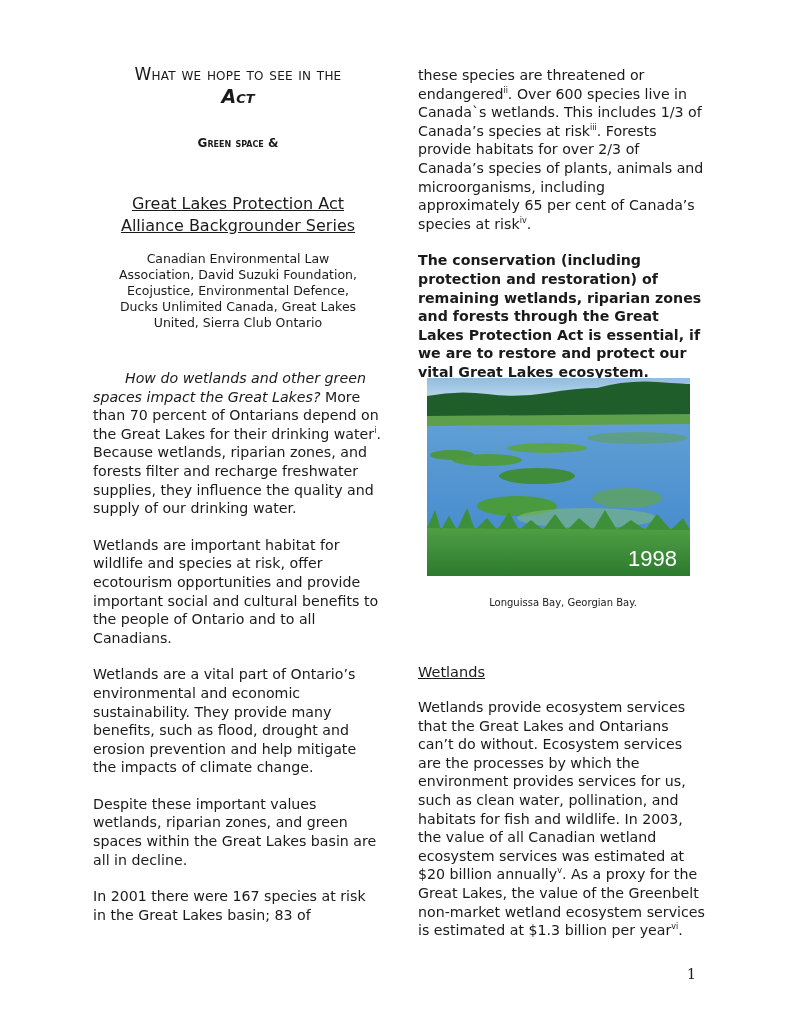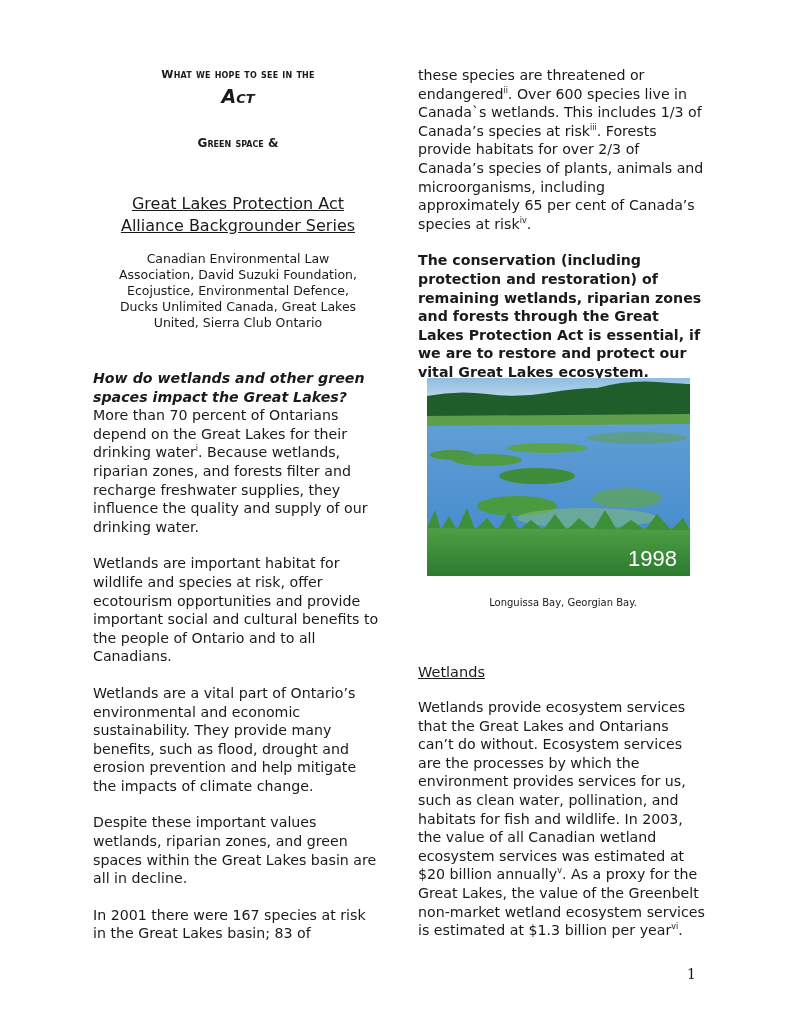--- a/index.html
+++ b/index.html
@@ -3,28 +3,28 @@
 <meta charset="utf-8">
 <style>
   html, body { margin:0; padding:0; background:#ffffff; }
   body { width:791px; height:1024px; position:relative; overflow:hidden;
          font-family:"DejaVu Sans", sans-serif; color:#1a1a1a; }
   .col { position:absolute; }
   .left { left:93px; top:66px; width:290px; }
   .right { left:418px; top:66px; width:290px; }
   .center { text-align:center; }
   .sc { font-variant: small-caps; font-weight:bold; }
-  .h-top { font-size:11px; line-height:17px; font-weight:bold; letter-spacing:0.2px; }
+  .h-top { font-size:17px; line-height:17px; font-weight:normal; letter-spacing:0.2px; }
   .h-italic { font-size:19px; line-height:26px; font-weight:bold; font-style:italic; font-variant:small-caps; }
   .h-green { font-size:12px; line-height:25px; font-weight:bold; font-variant:small-caps; }
   .series { font-size:16px; line-height:22px; text-decoration:underline; }
   .orgs { font-size:12.5px; line-height:16px; }
   p { margin:0; font-size:14.2px; line-height:18.6px; }
   .bold { font-weight:bold; }
-  .bi { font-weight:bold; font-style:italic; }
+  .bi { font-weight:normal; font-style:italic;margin-left:32px; }
   sup { font-size:8px; vertical-align:super; line-height:0; }
   .photo { position:absolute; left:427px; top:378px; width:308px; height:198px; overflow:hidden; }
   .caption { position:absolute; left:418px; top:596px; width:290px; text-align:center; font-size:10px; line-height:13.5px; }
   .section-h { font-size:14.5px; text-decoration:underline; }
   .pagenum { position:absolute; left:687px; top:966px; font-family:"DejaVu Serif", serif; font-size:14px; }
 </style>
 </head>
 <body>
 
 <div class="col left">

